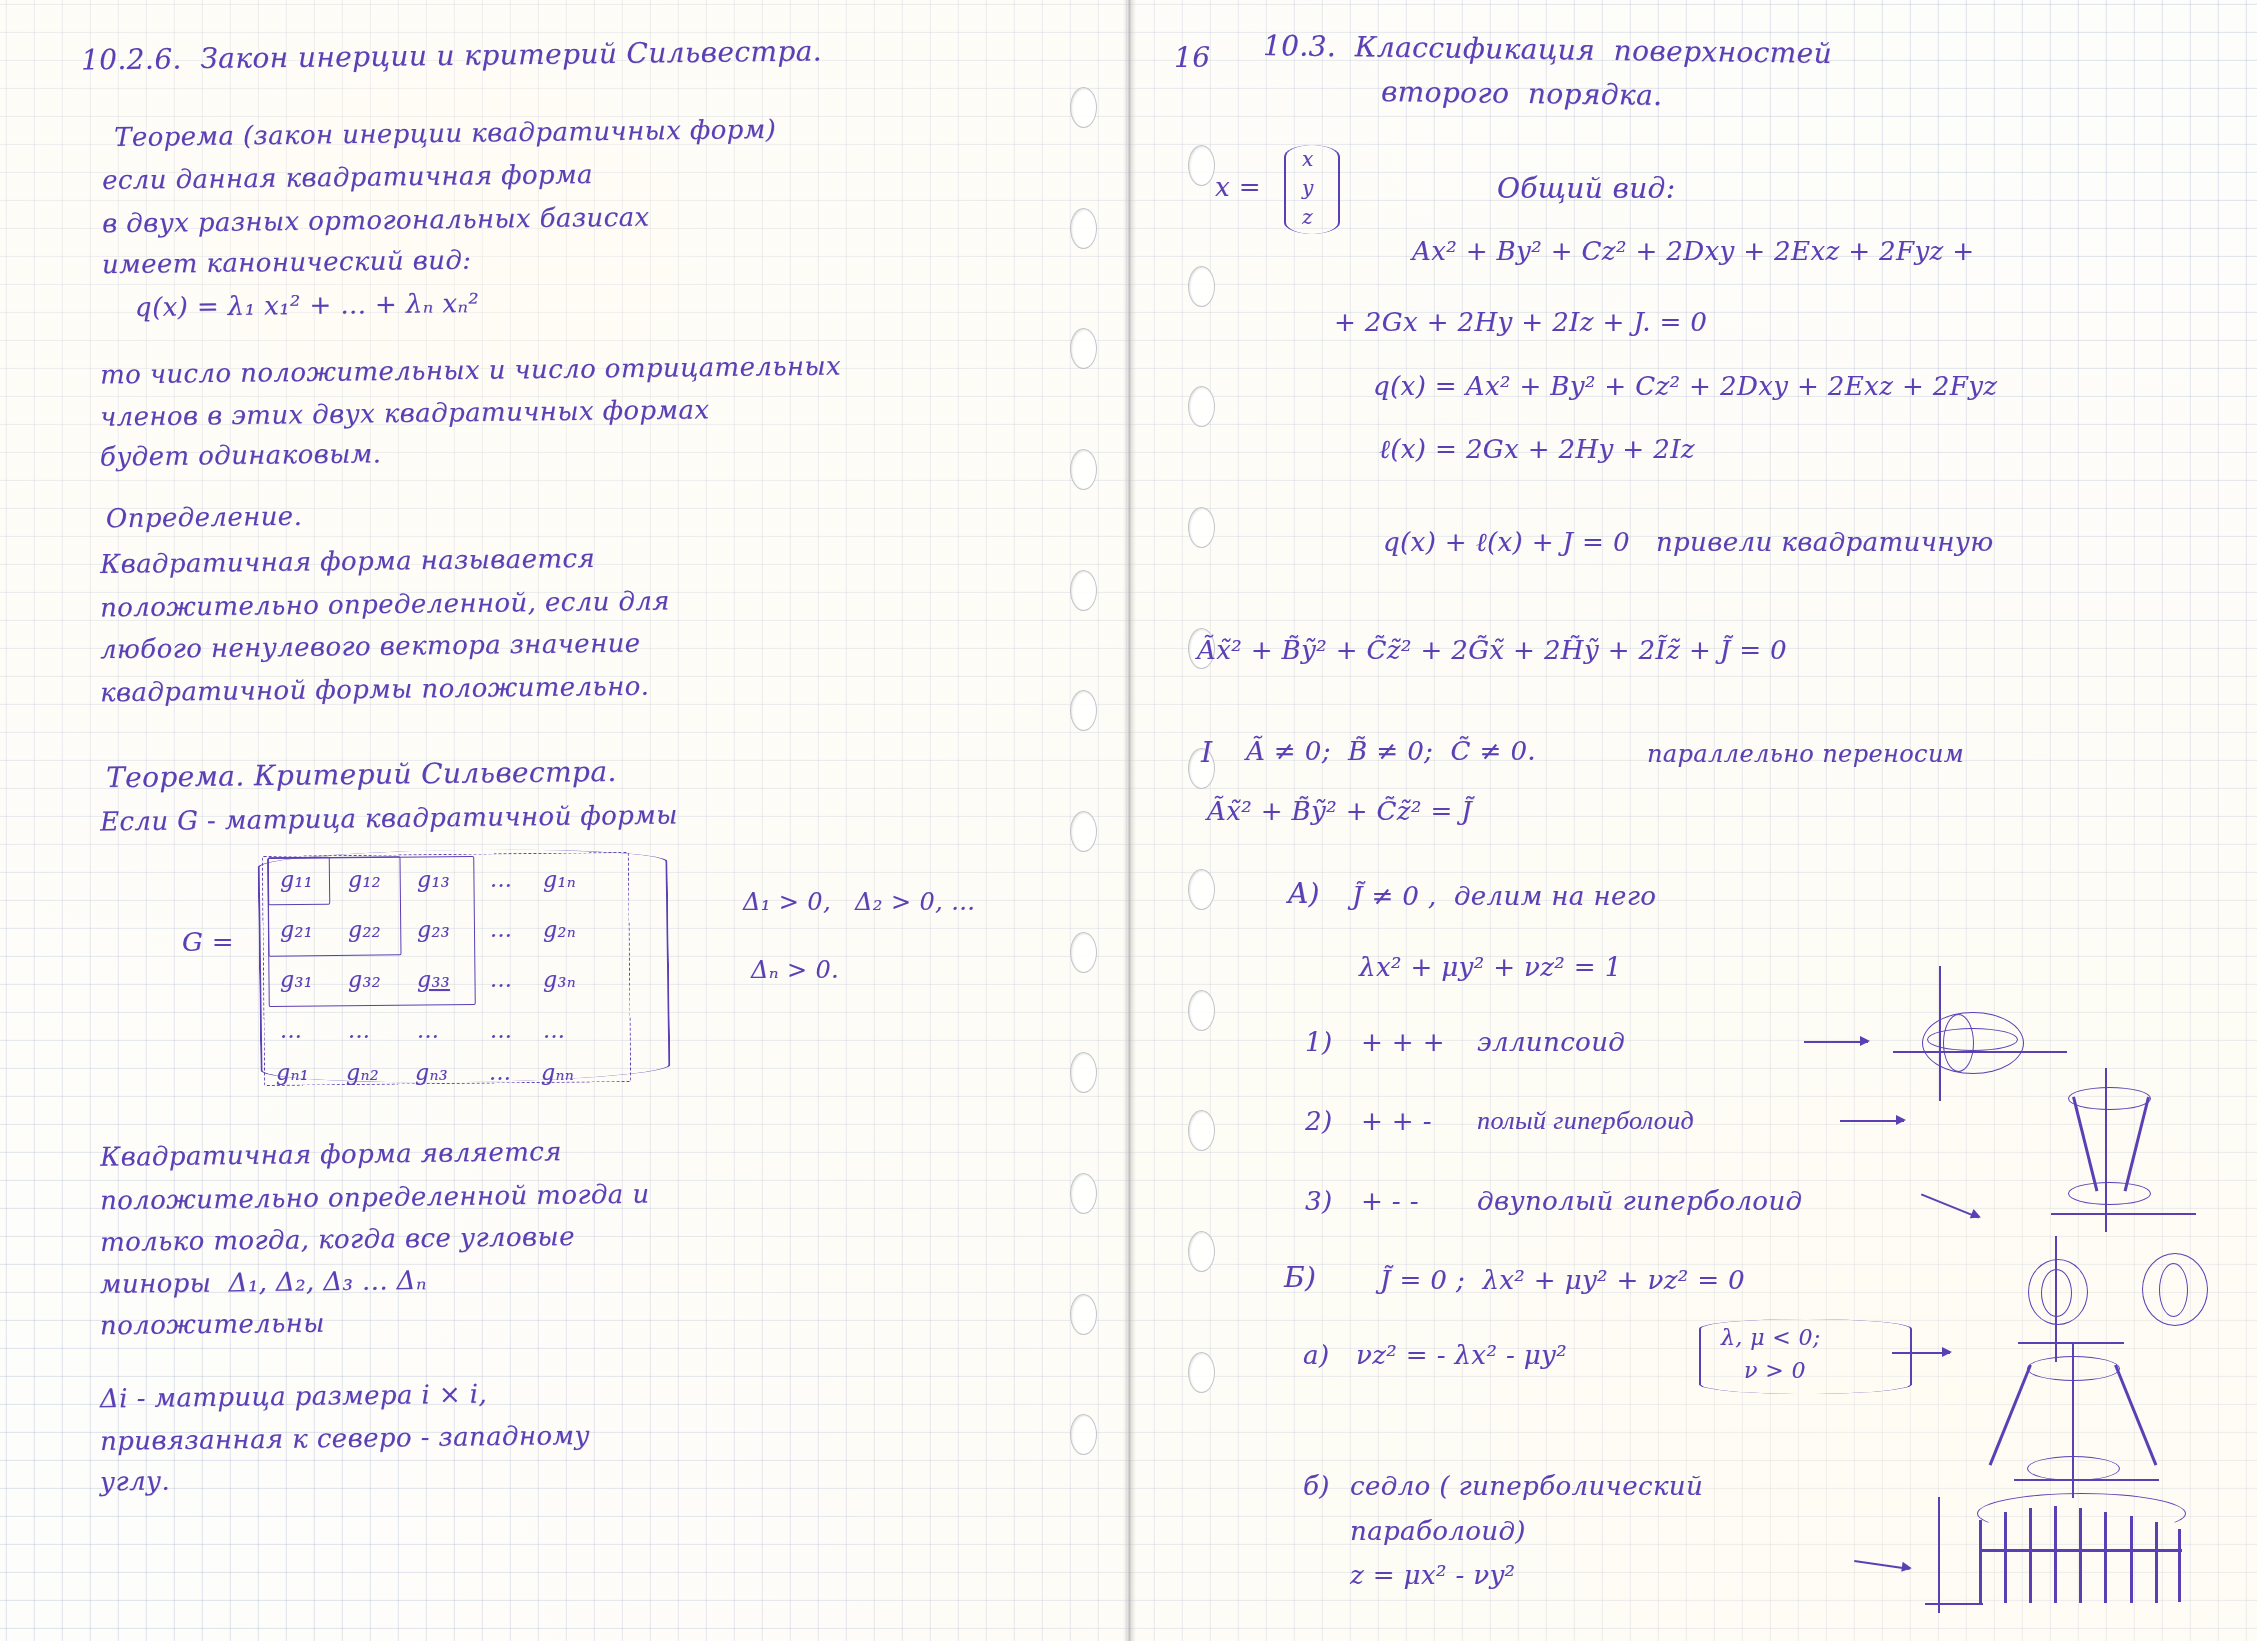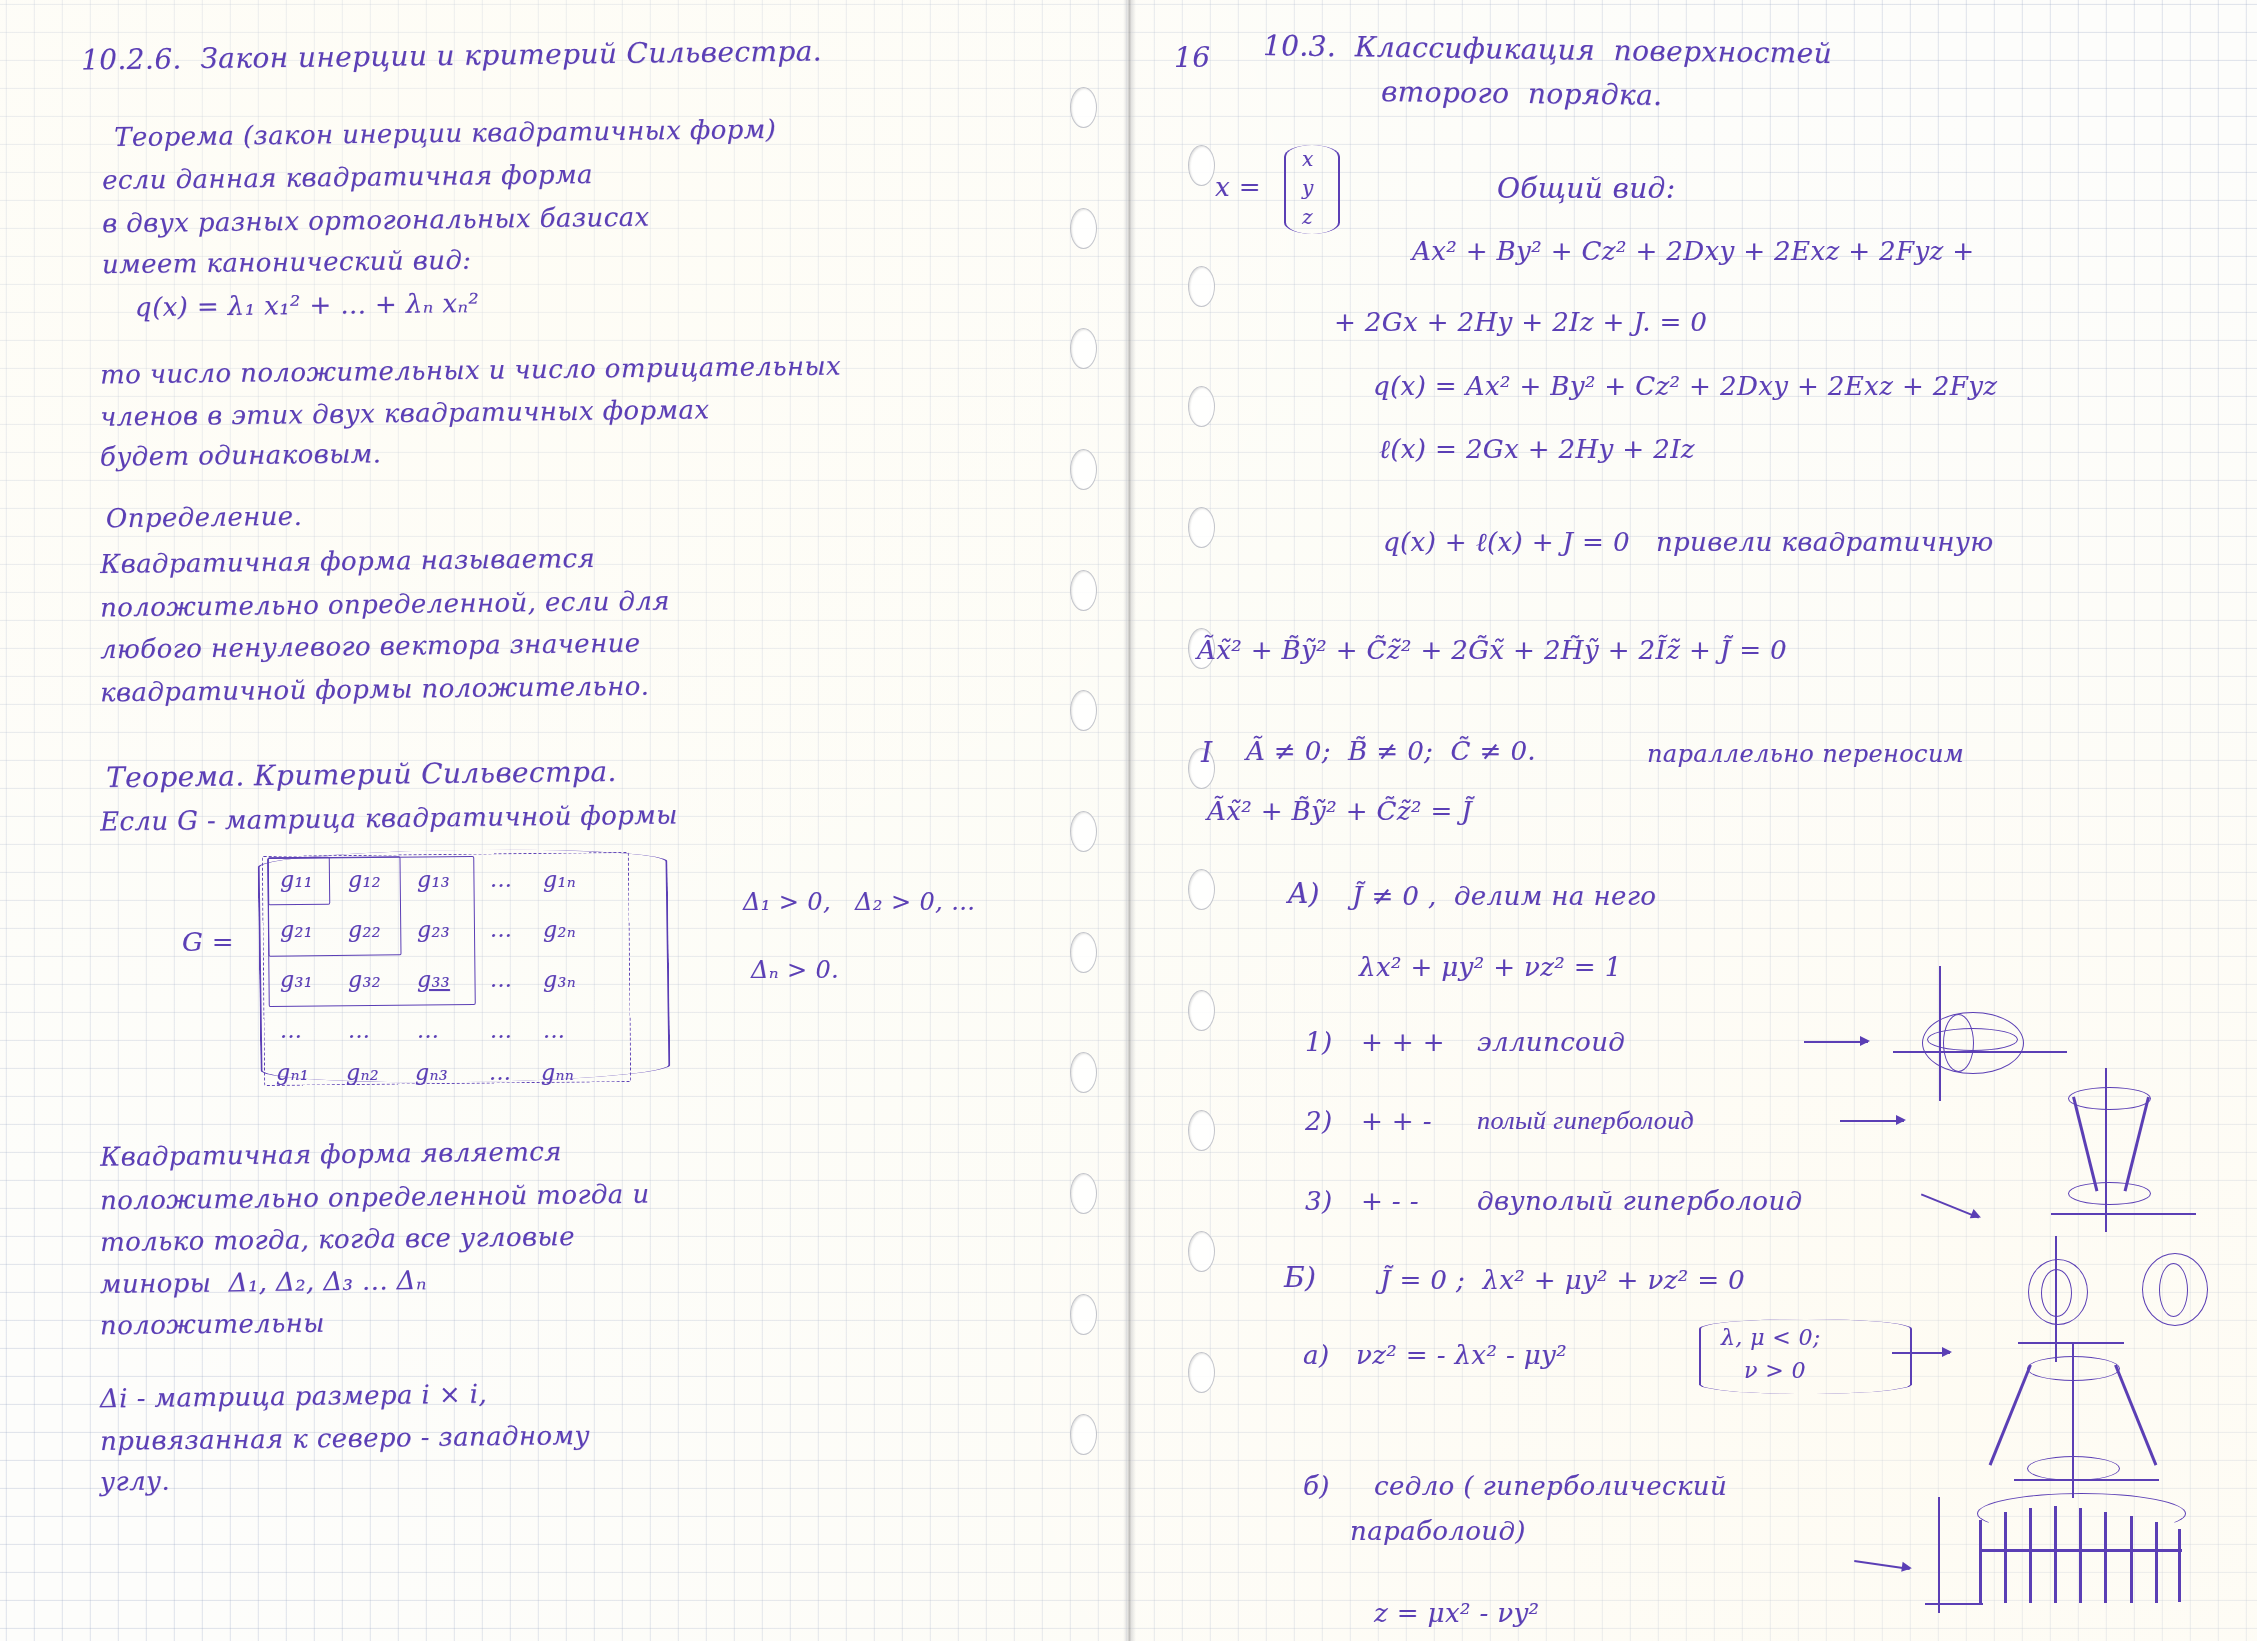--- a/index.html
+++ b/index.html
@@ -287,23 +287,23 @@
 
   <div class="hw s26" style="left:1303px; top:1340px;">а)</div>
   <div class="hw s26" style="left:1356px; top:1340px;">νz² = - λx² - μy²</div>
   <div style="position:absolute; left:1699px; top:1319px; width:209px; height:75px;
               border-left:2.9px solid #5b3fb5; border-right:2.9px solid #5b3fb5;
               border-radius:50% / 9.7px;"></div>
   <div class="hw s22" style="left:1721px; top:1325px;">λ, μ &lt; 0;</div>
   <div class="hw s22" style="left:1744px; top:1358px;">ν &gt; 0</div>
 
   <div class="hw s26" style="left:1303px; top:1471px;">б)</div>
-  <div class="hw s26" style="left:1350px; top:1471px;padding-left:24px;">седло ( гиперболический</div>
+  <div class="hw s26" style="left:1350px; top:1471px;">седло ( гиперболический</div>
   <div class="hw s26" style="left:1350px; top:1516px;">параболоид)</div>
-  <div class="hw s26" style="left:1350px; top:1598px;padding-left:24px;">z = μx² - νy²</div>
+  <div class="hw s26" style="left:1350px; top:1560px;">z = μx² - νy²</div>
 
   <div class="arrow-ln" style="left:1804px; top:1041px; width:64px;"></div>
   <div class="sketch" style="left:1883px; top:966px; width:203px; height:154px;">
     <div class="axis-v" style="left:56px; top:0; height:135px;"></div>
     <div class="axis-h" style="left:9.7px; top:85px; width:174px;"></div>
     <div class="ellipse-sh" style="left:39px; top:46px; width:100px; height:60px;"></div>
     <div class="ellipse-sh" style="left:44px; top:62px; width:89px; height:21px;"></div>
     <div class="ellipse-sh" style="left:60px; top:48px; width:29px; height:56px;"></div>
   </div>
 

